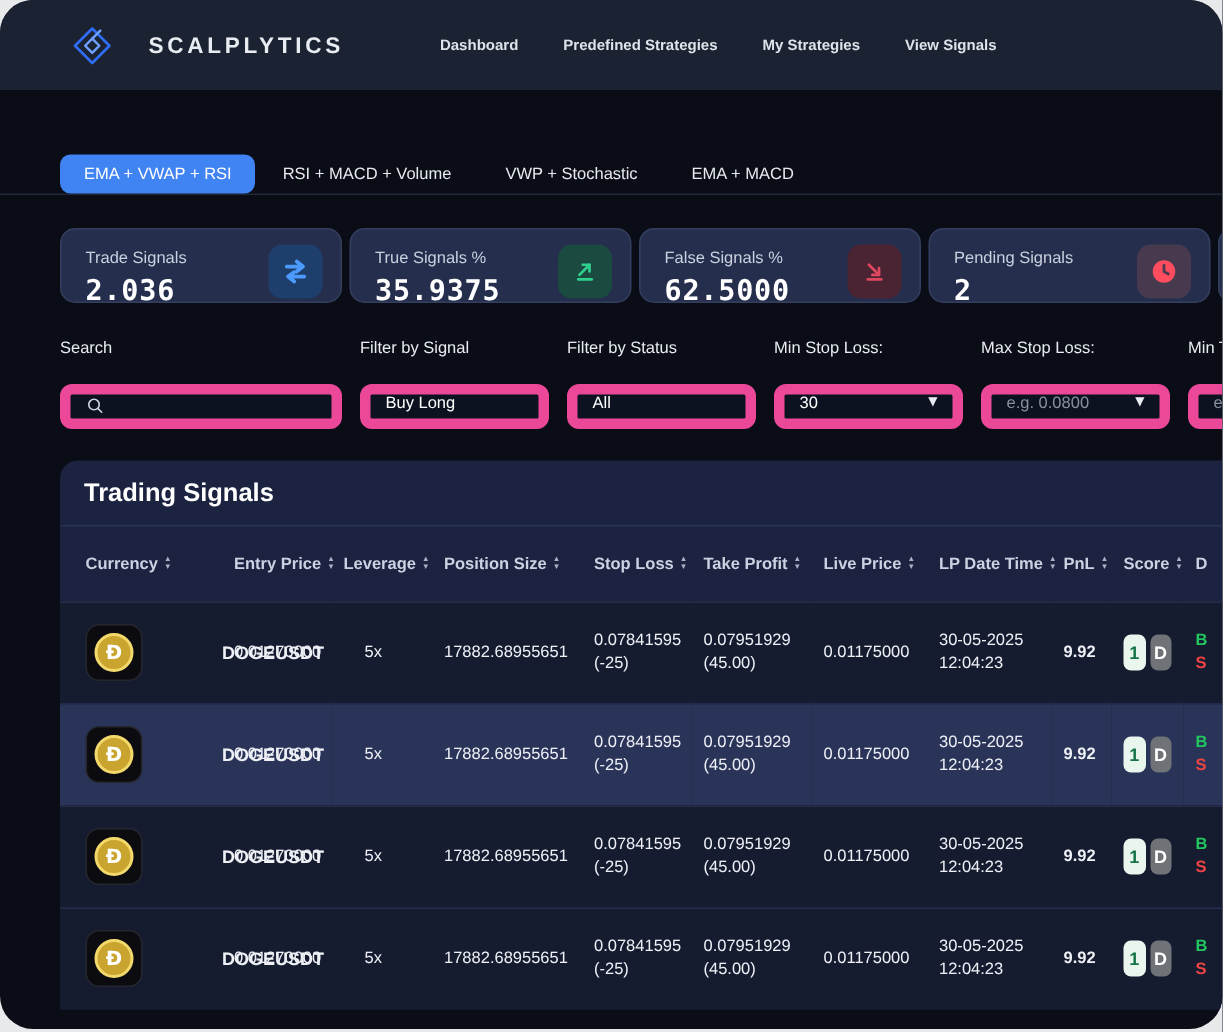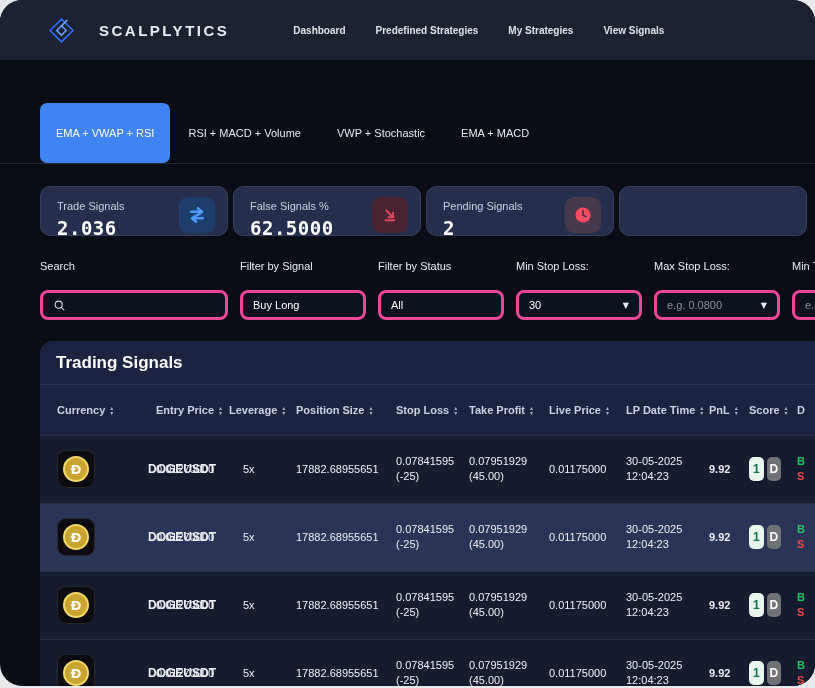--- a/index.html
+++ b/index.html
@@ -15,34 +15,34 @@
   .logo-text { color:#e9ecf1; font-size:15px; font-weight:700; letter-spacing:2.5px; }
   .nav-links { display:flex; margin-left:64px; gap:30px; }
   .nav-link { color:#dfe3ea; font-size:10px; font-weight:700; cursor:pointer; white-space:nowrap; }
 
   
   .content { position:relative; width:100%; height:calc(100% - 60px); overflow:hidden; }
 
   
   .tabs { margin-top:43px; padding-left:40px; display:flex; align-items:center; border-bottom:1px solid #20283a; }
   .tab { color:#e6e9ef; font-size:11px; font-weight:500; padding:7px 18px; cursor:pointer; white-space:nowrap; }
-  .tab.active { background:#4083f2; color:#fff; border-radius:7px; padding:24px 16px; }
+  .tab.active { background:#4083f2; color:#fff; border-radius:7px; padding:7px 16px; }
 
   
   .stats { display:flex; gap:5px; padding-left:40px; margin-top:22px; }
   .card { position:relative; flex:0 0 188px; height:50px; background:#252f4d; border:1px solid #343e5e; border-radius:10px; padding:13px 16px; }
   .card-label { color:#c9d0df; font-size:11px; }
   .card-value { margin-top:5px; color:#fff; font-family:"DejaVu Sans Mono", monospace; font-size:19px; font-weight:bold; letter-spacing:0.5px; }
   .card-icon { position:absolute; top:10px; right:12px; width:36px; height:36px; border-radius:9px; display:flex; align-items:center; justify-content:center; }
 
   
   .filters { display:flex; gap:12px; padding-left:40px; margin-top:24px; }
   .fgroup { flex:0 0 auto; }
   .flabel { color:#e8ebf2; font-size:11px; margin-bottom:18px; white-space:nowrap; }
-  .fbox { height:30px; border:3px solid #ec4899; background:#0d1220; border-radius:8px; display:flex; align-items:center; padding:0 10px; font-size:11px; color:#fff; cursor:pointer; }
+  .fbox { height:30px; border:7px solid #ec4899; background:#0d1220; border-radius:8px; display:flex; padding:0 10px; font-size:11px; color:#fff; cursor:pointer; }
   .w-search { width:188px; } .w-sm { width:126px; }
   .fbox input { background:transparent; border:none; outline:none; color:#fff; font-size:11px; width:100%; font-family:"Liberation Sans", sans-serif; }
   .placeholder { color:#87909f; }
   .caret { margin-left:auto; color:#e8ebf2; font-size:8px; font-family:"DejaVu Sans", sans-serif; }
 
   
   .panel { margin:21px 0 0 40px; width:826px; background:#1b2341; border-radius:12px 12px 0 0; overflow:hidden; }
   .panel-title { color:#fff; font-size:17px; font-weight:700; padding:12px 16px 11px; border-bottom:1px solid #2a3352; }
   table { border-collapse:collapse; width:826px; table-layout:fixed; }
   th { height:50px; font-size:11px; font-weight:700; color:#ccd2e2; text-align:left; padding:0 8px; white-space:nowrap; cursor:pointer; }
@@ -103,20 +103,31 @@
         <div class="card-label">Trade Signals</div>
         <div class="card-value">2.036</div>
         <div class="card-icon" style="background:#1e3f6b">
           <svg width="20" height="20" viewBox="0 0 24 24" fill="none" stroke="#4d9aff" stroke-width="3" stroke-linecap="round" stroke-linejoin="round">
             <path d="M5 8 H17 M13 4 L18 8 L13 12"></path>
             <path d="M19 16 H7 M11 12.5 L6 16 L11 20"></path>
           </svg>
         </div>
       </div>
 
+      <div class="card">
+        <div class="card-label">True Signals %</div>
+        <div class="card-value">35.9375</div>
+        <div class="card-icon" style="background:#1a4a40">
+          <svg width="18" height="18" viewBox="0 0 24 24" fill="none" stroke="#2fd08e" stroke-width="2.4" stroke-linecap="round" stroke-linejoin="round">
+            <path d="M7 15 L16 6"></path>
+              <path d="M10 6 H16 V12"></path>
+              <path d="M6 19 H18"></path>
+          </svg>
+        </div>
+      </div>
 
       <div class="card">
         <div class="card-label">False Signals %</div>
         <div class="card-value">62.5000</div>
         <div class="card-icon" style="background:#4a2433">
           <svg width="18" height="18" viewBox="0 0 24 24" fill="none" stroke="#e0485f" stroke-width="2.4" stroke-linecap="round" stroke-linejoin="round">
             <path d="M7 6 L16 15"></path>
               <path d="M16 9 V15 H10"></path>
               <path d="M6 19 H18"></path>
           </svg>

